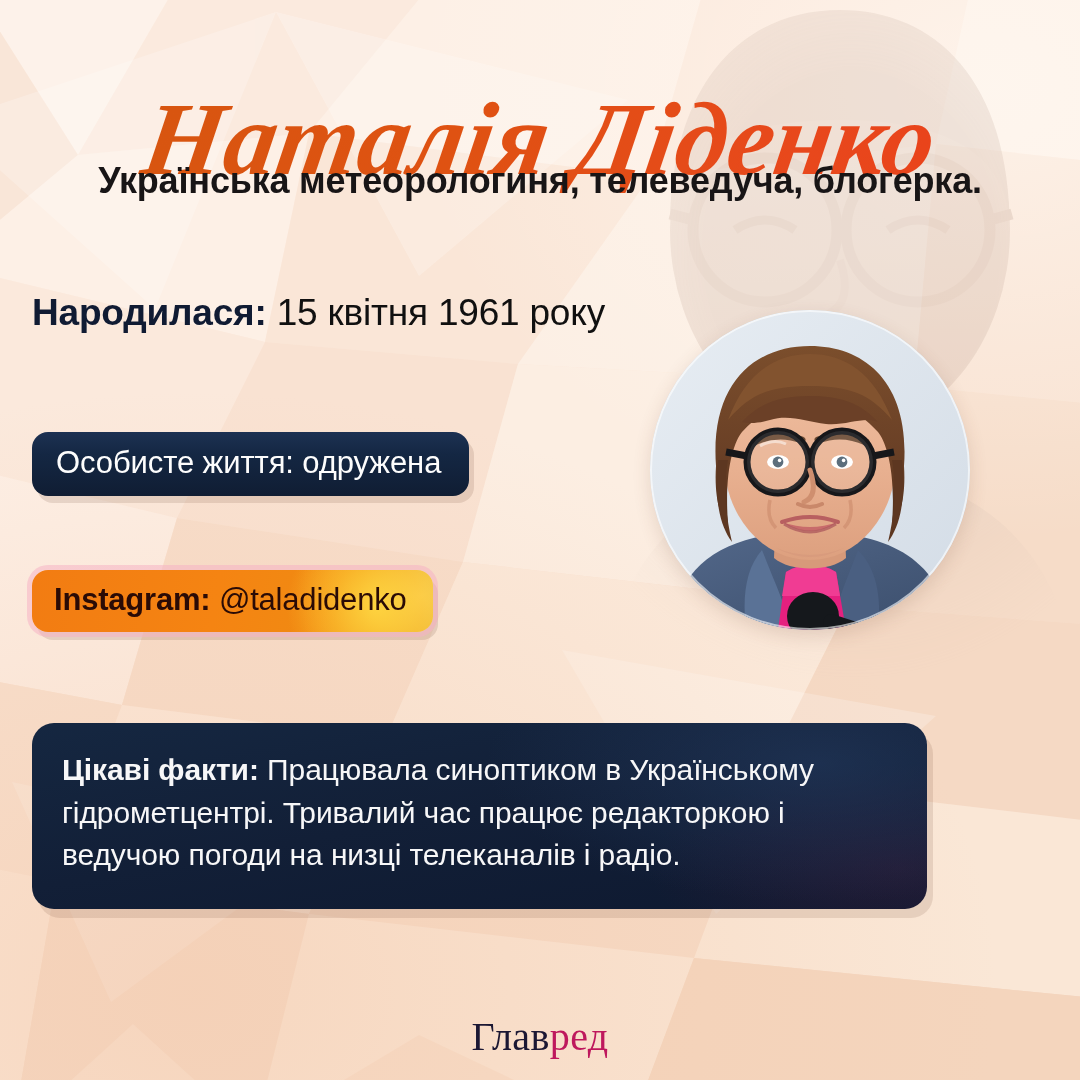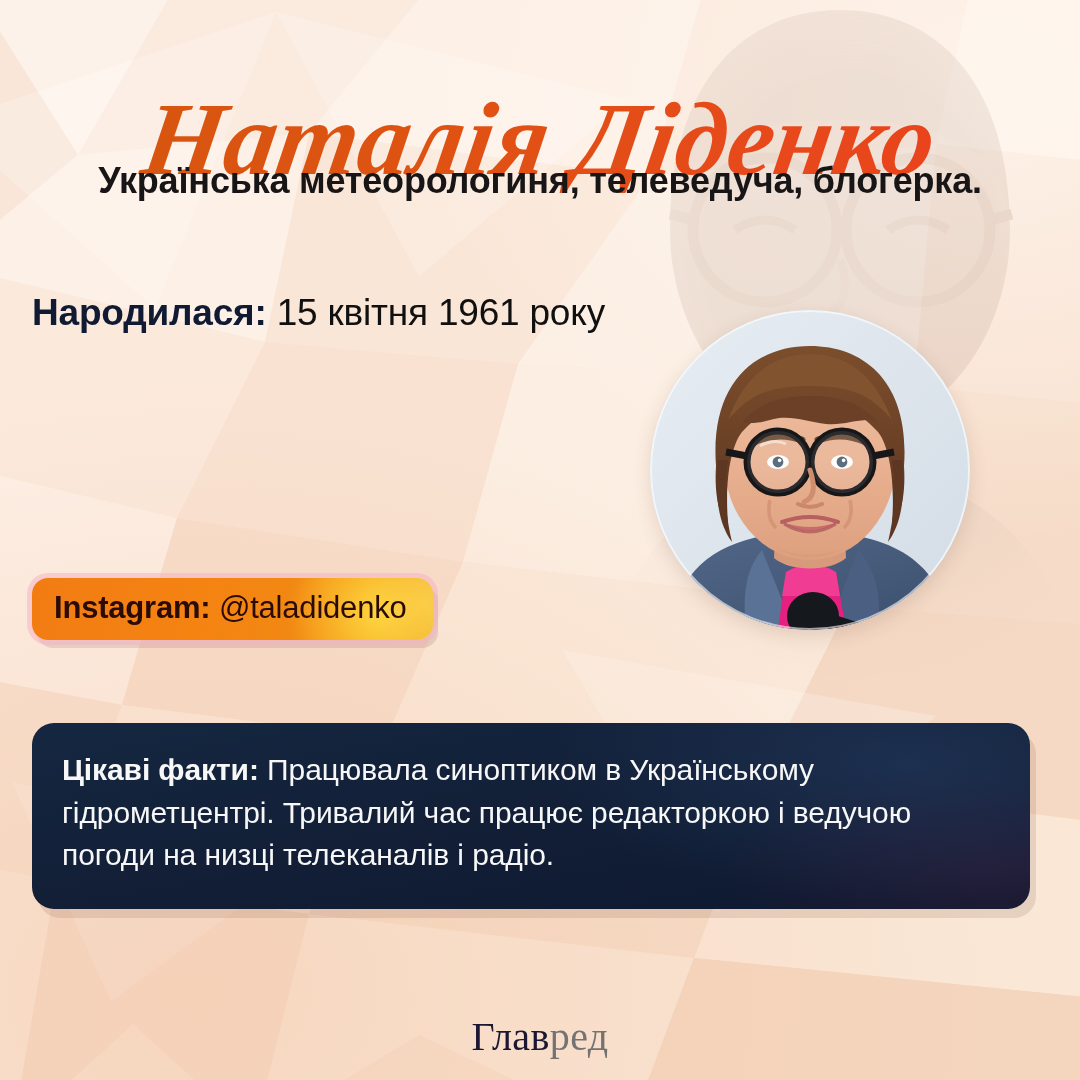--- a/index.html
+++ b/index.html
@@ -134,21 +134,20 @@
     letter-spacing: -0.2px;
     white-space: nowrap;
     color: #240a05;
     background:
       radial-gradient(circle at 86% 58%, rgba(255,214,64,0.92) 0%, rgba(255,196,48,0.55) 13%, rgba(255,170,30,0.0) 26%),
       radial-gradient(circle at 97% 42%, rgba(255,226,110,0.85) 0%, rgba(255,200,60,0.40) 16%, rgba(255,180,40,0) 32%),
       linear-gradient(100deg, #f27c12 0%, #f58412 46%, #f08a12 72%, #cf9a20 100%);
     box-shadow:
       0 0 0 5px rgba(245,178,196,0.55),
       5px 8px 0 rgba(120, 80, 60, 0.16);
-    margin-top: 8px;
   }
   .pill-insta .k { font-weight: 700; color: #2a0b06; }
   .pill-insta .v { font-weight: 400; color: #2a0b06; }
 
   
   .portrait {
     position: absolute;
     left: 650px;
     top: 310px;
     width: 320px;
@@ -158,21 +157,21 @@
     background: #dfe5ec;
     box-shadow: 0 6px 18px rgba(110, 70, 50, 0.16);
   }
   .portrait svg { display: block; width: 100%; height: 100%; }
 
   
   .facts {
     position: absolute;
     left: 32px;
     top: 723px;
-    width: 998px;
+    width: 895px;
     box-sizing: border-box;
     padding: 26px 30px 32px 30px;
     border-radius: 22px;
     background:
       radial-gradient(60% 120% at 88% 22%, rgba(38,62,100,0.55) 0%, rgba(20,34,58,0) 62%),
       radial-gradient(40% 80% at 97% 78%, rgba(60,30,60,0.45) 0%, rgba(20,34,58,0) 70%),
       linear-gradient(170deg, #152741 0%, #121f37 48%, #0e1930 100%);
     color: #f7f7f8;
     box-shadow: 6px 9px 0 rgba(120, 80, 60, 0.15);
   }
@@ -190,21 +189,21 @@
     left: 0;
     right: 0;
     bottom: 20px;
     text-align: center;
     font-family: "Liberation Serif", "DejaVu Serif", serif;
     font-size: 40px;
     font-weight: 400;
     letter-spacing: 0.4px;
   }
   .logo .a { color: #1b1733; text-align: center; }
-  .logo .b { color: #737373; }
+  .logo .b { color: #be185d; }
 </style>
 </head>
 <body>
 
 <div class="card">
 
   <div class="bg-base"></div>
 
   <div class="bg-poly">
     <svg viewBox="0 0 1080 1080" preserveAspectRatio="none" xmlns="http://www.w3.org/2000/svg">
@@ -282,20 +281,23 @@
     </svg>
   </div>
 
   <h1 class="title">Наталія Діденко</h1>
   <div class="subtitle">Українська метеорологиня, телеведуча, блогерка.</div>
 
   <div class="birth">
     <span class="k">Народилася:</span><span class="v"> 15 квітня 1961 року</span>
   </div>
 
+  <div class="pill-dark">
+    <span>Особисте життя: одружена</span>
+  </div>
 
   <div class="pill-insta">
     <span class="k">Instagram:</span><span class="v"> @taladidenko</span>
   </div>
 
   <div class="portrait">
     <svg viewBox="0 0 320 320" xmlns="http://www.w3.org/2000/svg">
       <defs>
         <linearGradient id="bd" x1="0" y1="0" x2="1" y2="1">
           <stop offset="0%" stop-color="#e7edf3"></stop>

